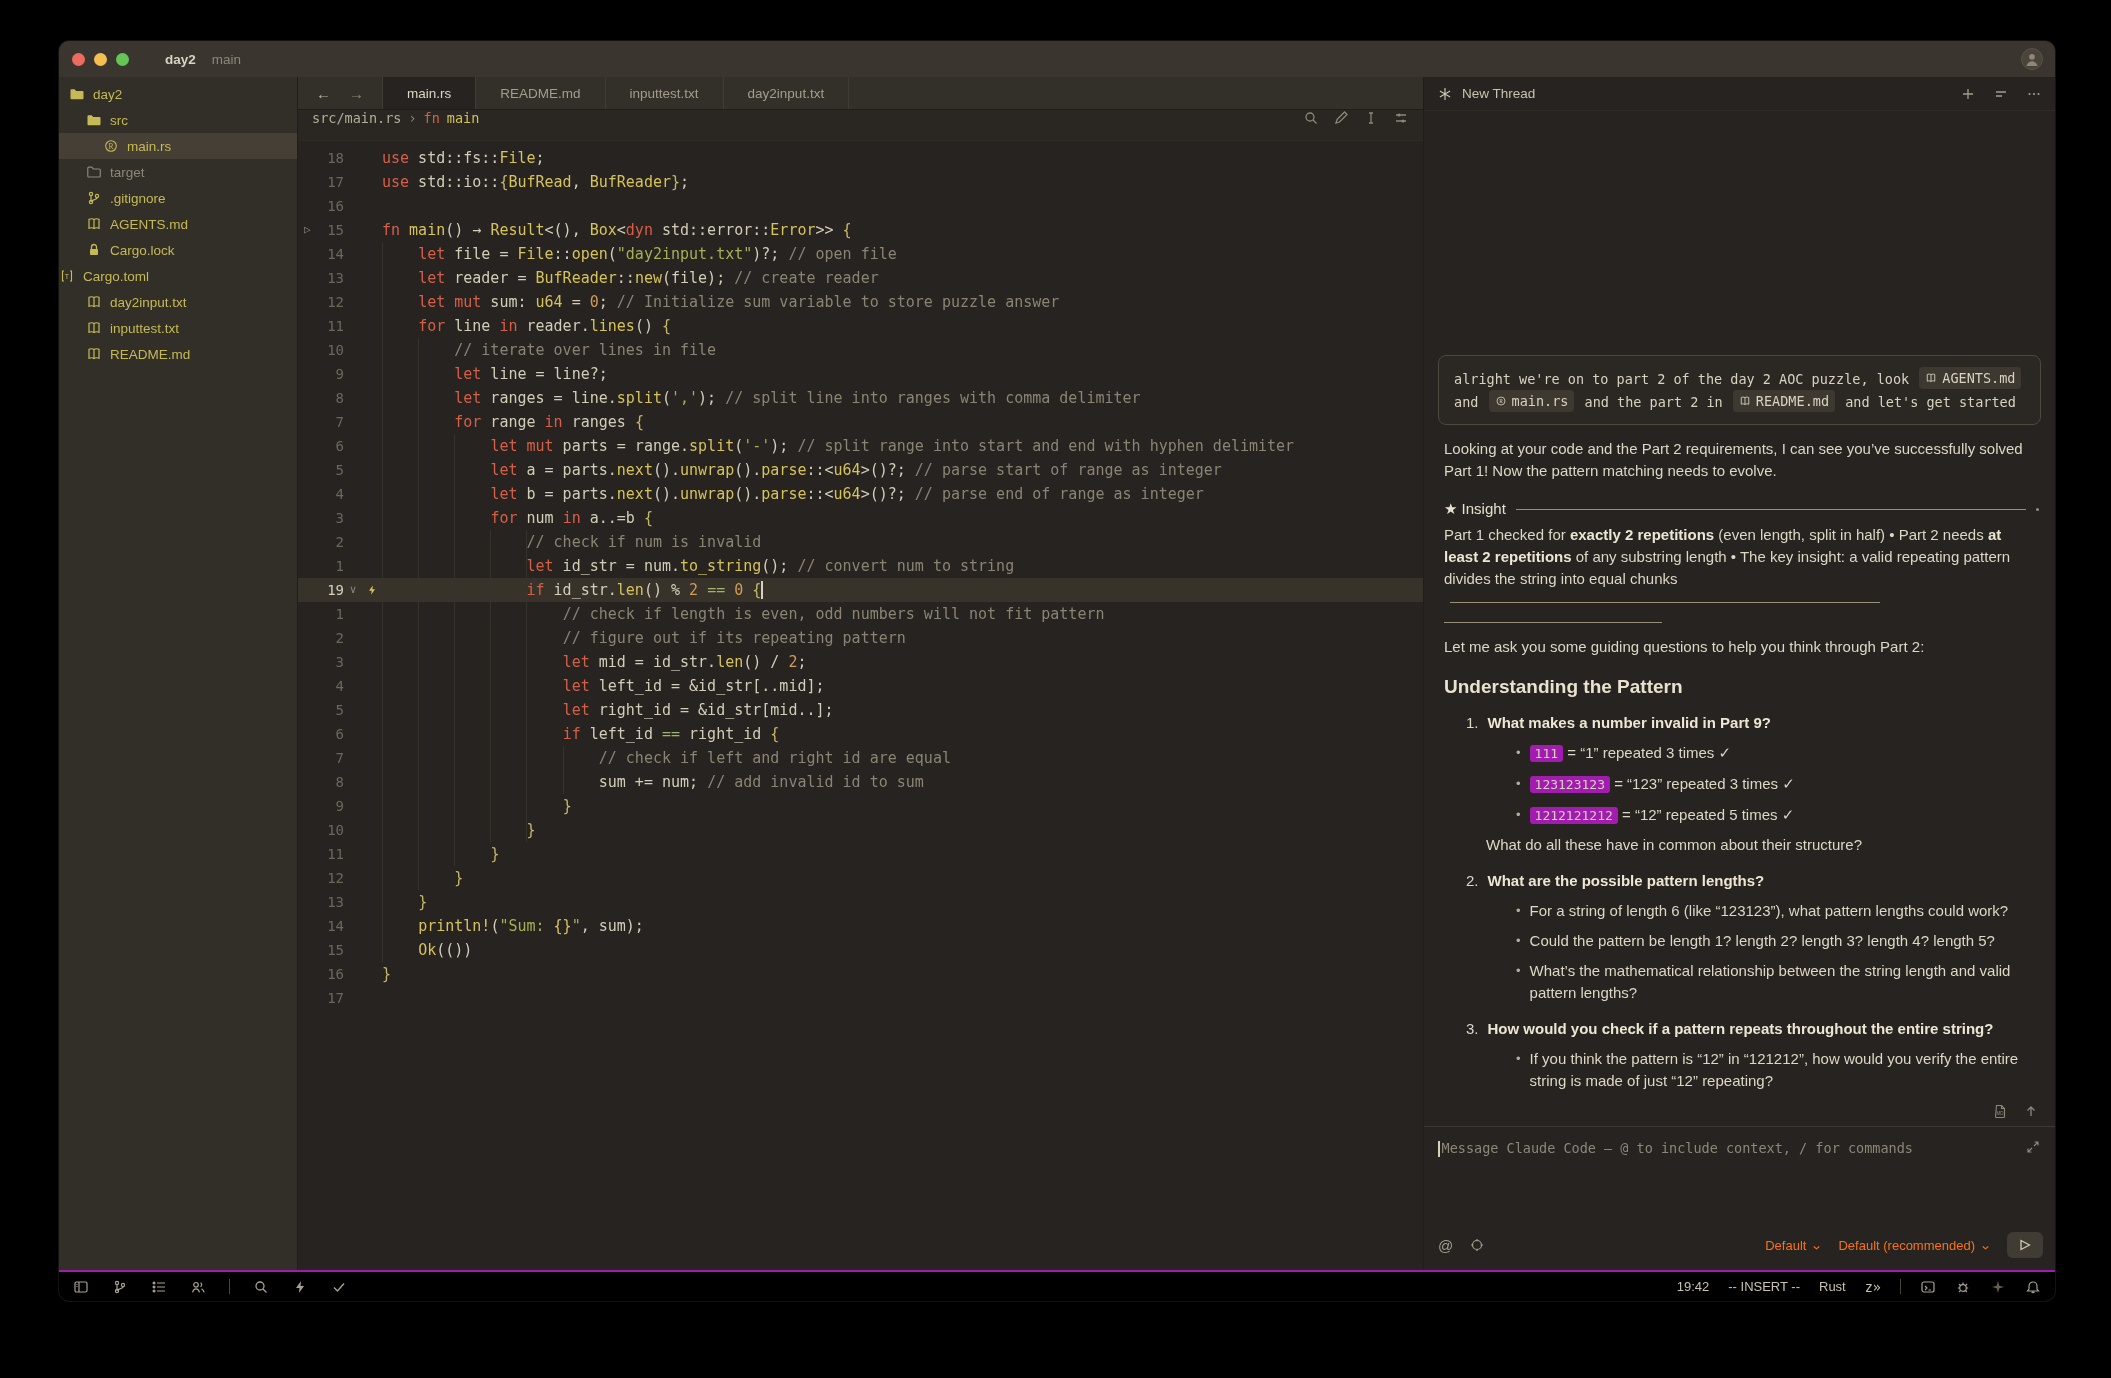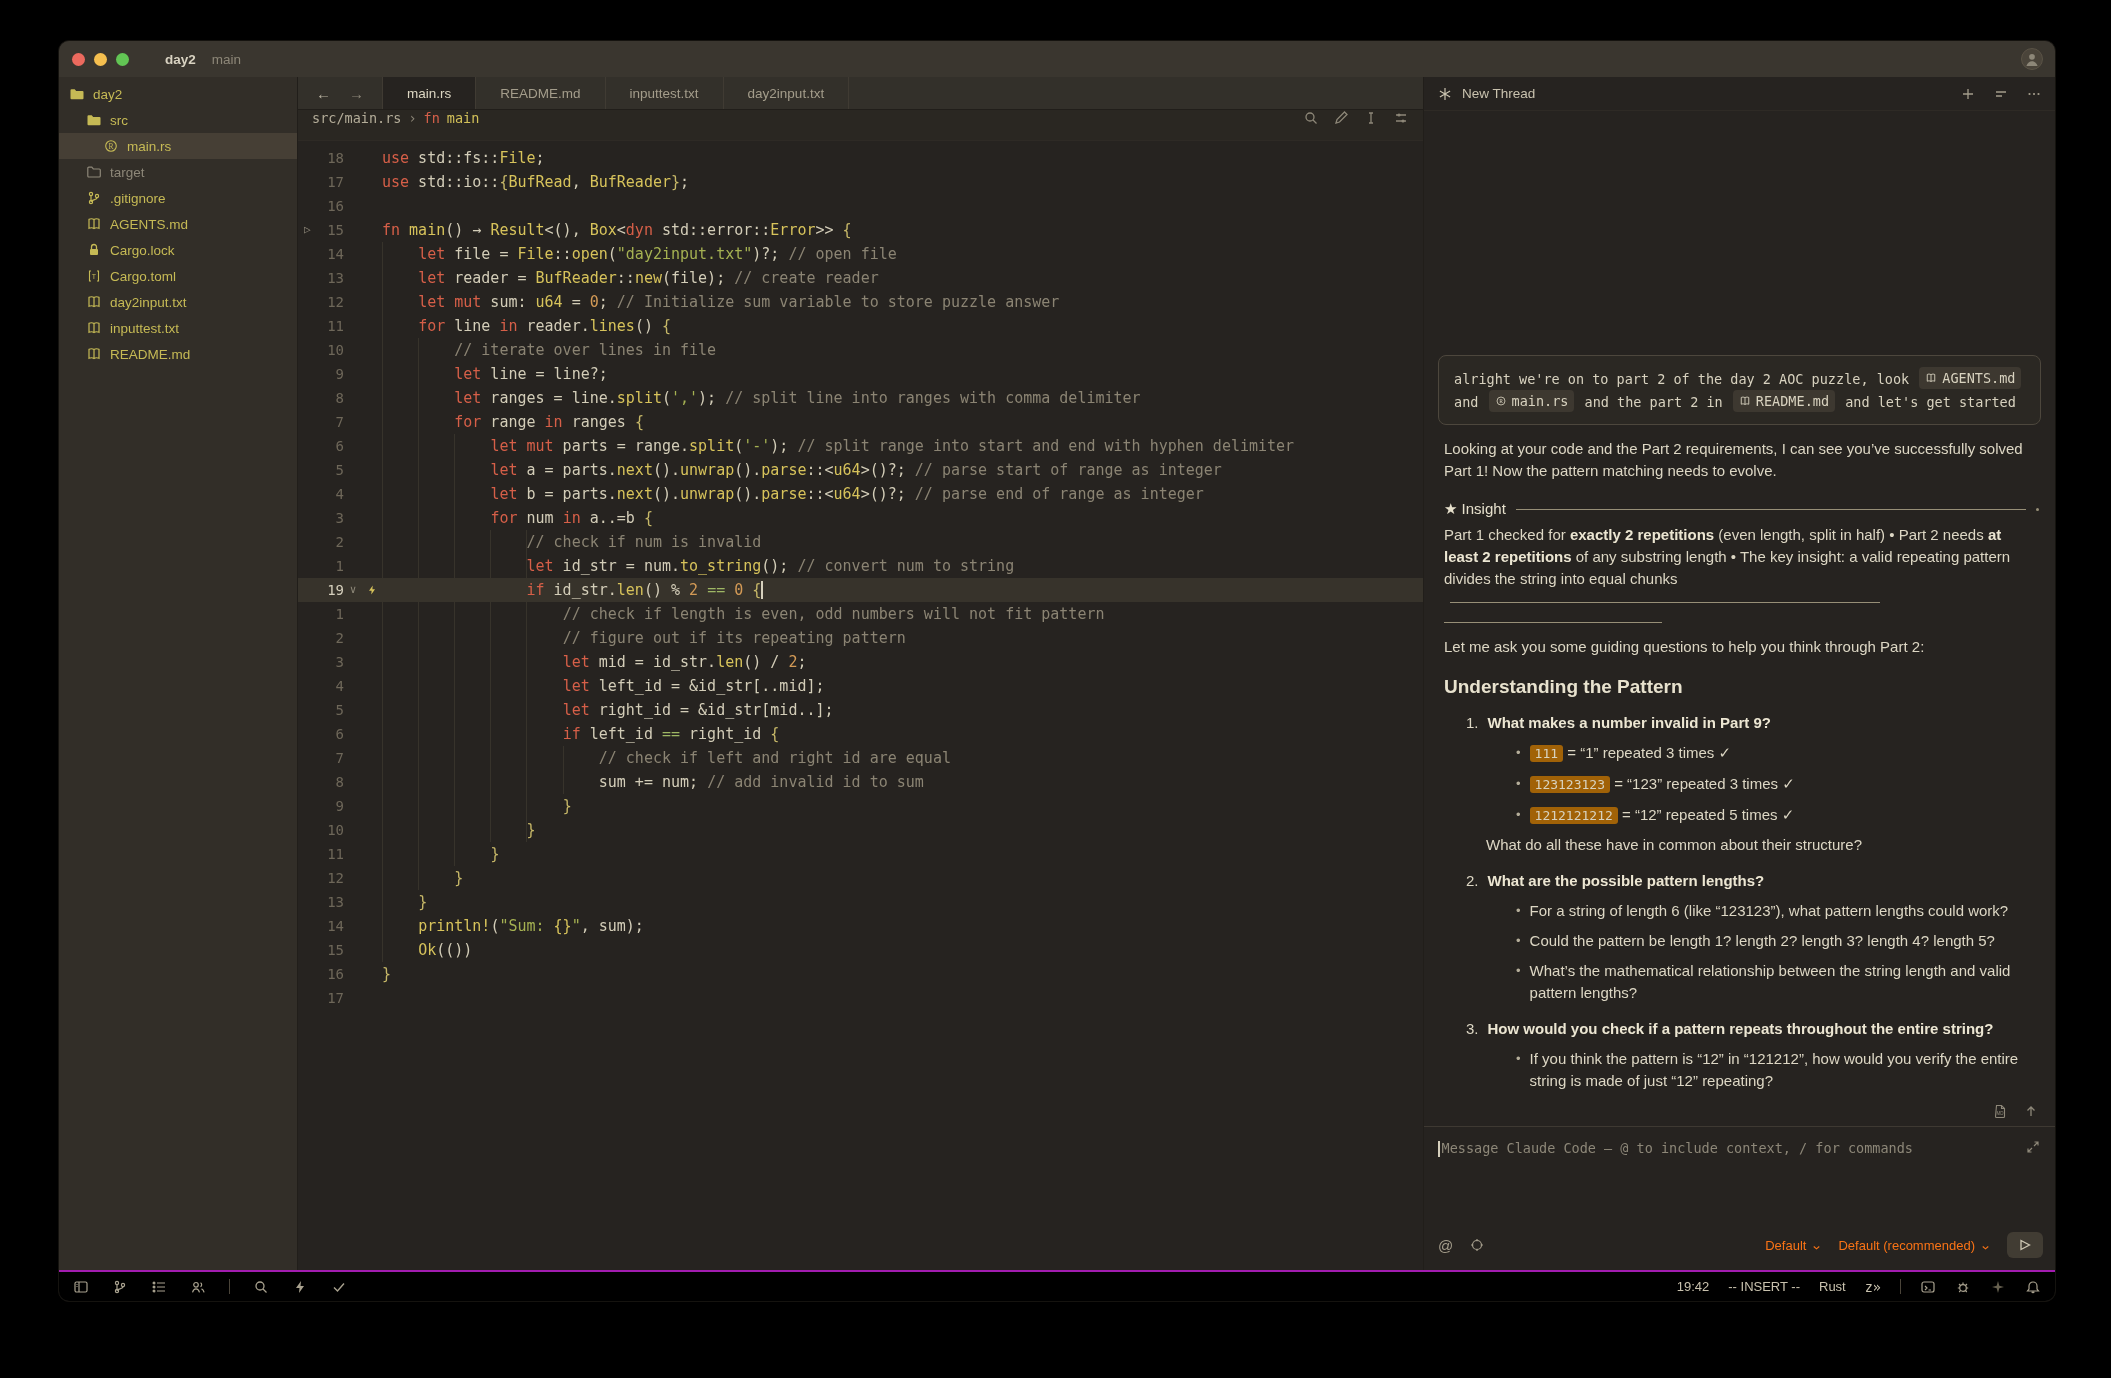--- a/index.html
+++ b/index.html
@@ -66,21 +66,21 @@
   .agent-header .hicons{ margin-left:auto; display:flex; gap:17px; color:#a49d8b; }
   .thread{ flex:1; min-height:0; overflow:hidden; padding:0 14px; color:#ddd7c4; font-size:15px; line-height:22px; }
   .spacer{ height:244px; }
   .user-msg{ border:1px solid #4d473d; background:#2b2823; border-radius:8px; padding:11px 15px;
     font-family:"DejaVu Sans Mono",monospace; font-size:13.5px; line-height:22px; color:#d8d2bf; }
   .chip{ display:inline-flex; align-items:center; gap:5px; background:#3d3830; border-radius:4px;
     padding:0 6px; margin:0 2px; color:#d8d2bf; white-space:nowrap; }
   .chip .icn{ width:12px; height:12px; }
   .ablock{ margin:13px 2px 0 6px; }
   .ablock strong{ font-weight:700; color:#ece6d2; }
-  .icode{ font-family:"DejaVu Sans Mono",monospace; font-size:13px; background:#a16207; padding:1px 5px; border-radius:3px; color:#d8d2bf; }
+  .icode{ font-family:"DejaVu Sans Mono",monospace; font-size:13px; background:#a21caf; padding:1px 5px; border-radius:3px; color:#d8d2bf; }
   .insight-head{ display:flex; align-items:center; gap:10px; margin:16px 2px 4px 6px; color:#e6e0cc; }
   .insight-head .rule{ flex:1; height:1px; background:#978f77; }
   .insight-head .dot{ width:3px; height:3px; border-radius:50%; background:#978f77; flex:none; }
   .irule{ display:inline-block; height:1px; background:#978f77; vertical-align:middle; margin-left:6px; }
   .irule-b{ height:1px; background:#978f77; width:218px; margin:10px 0 0 6px; }
   .h2{ font-size:19px; font-weight:600; color:#e8e2ce; margin:18px 2px 4px 6px; }
   .qtitle{ display:flex; gap:9px; padding-left:28px; margin-top:14px; font-weight:700; color:#ece6d2; }
   .qtitle .qnum{ font-weight:400; color:#ddd7c4; }
   .qb{ display:flex; gap:9px; padding-left:78px; margin-top:8px; }
   .qb .bullet{ color:#b5ae9a; font-size:13px; line-height:22px; }
@@ -185,21 +185,21 @@
         </div>
         <div class="tree-row" style="padding-left:27px">
           <span class="icn">
             <svg viewBox="0 0 16 16">
               <rect x="4" y="7" width="8" height="6" rx="1" fill="currentColor"></rect>
               <path d="M5.5 7V5a2.5 2.5 0 0 1 5 0v2" fill="none" stroke="currentColor" stroke-width="1.3"></path>
             </svg>
           </span>
           <span class="tree-label">Cargo.lock</span>
         </div>
-        <div class="tree-row" style="padding-left:27px">
+        <div class="tree-row" style="">
           <span class="icn">
             <svg viewBox="0 0 16 16" fill="none" stroke="currentColor" stroke-width="1.1">
               <path d="M5 3H3.5v10H5M11 3h1.5v10H11"></path>
               <text x="8" y="10.6" font-size="7" text-anchor="middle" fill="currentColor" stroke="none" font-family="sans-serif">T</text>
             </svg>
           </span>
           <span class="tree-label">Cargo.toml</span>
         </div>
         <div class="tree-row" style="padding-left:27px">
           <span class="icn">

